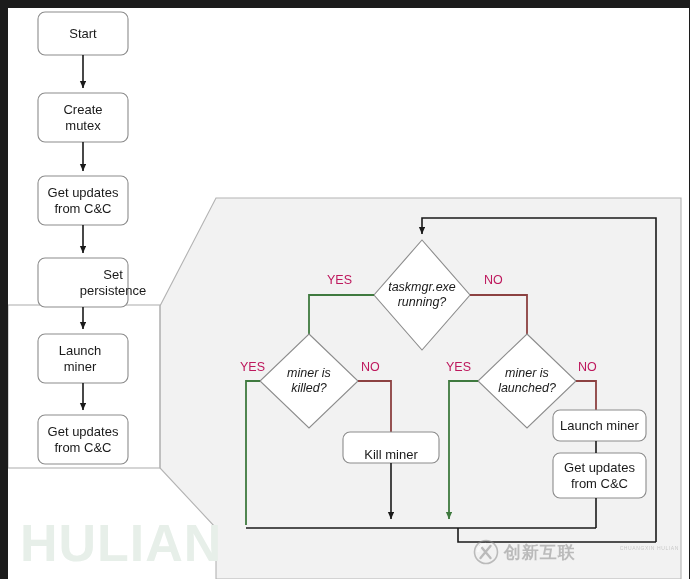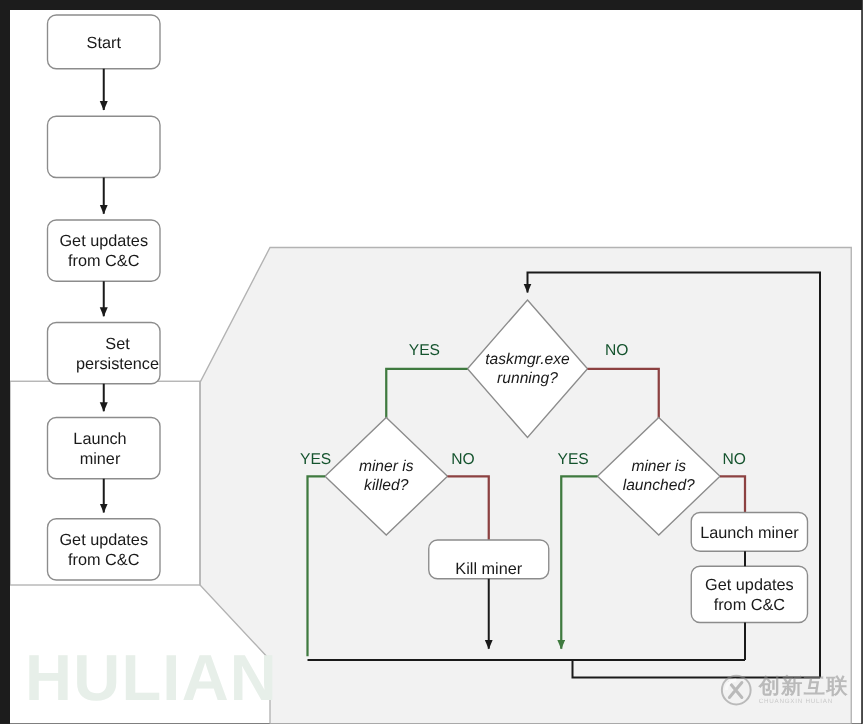--- a/index.html
+++ b/index.html
@@ -50,21 +50,21 @@
     align-items: center;
     justify-content: center;
     text-align: center;
     font-size: 12.5px;
     font-style: italic;
     color: #1a1a1a;
     line-height: 1.2;
   }
   .edge-label {
     font-size: 12.5px;
-    color: #14532d;
+    color: #be185d;
     white-space: nowrap;
   }
   .wm-freebuf {
     position: absolute;
     left: 12px;
     bottom: 6px;
     font-size: 52px;
     font-weight: bold;
     letter-spacing: 1px;
     color: #e7efe9;
@@ -76,22 +76,22 @@
     right: 10px;
     bottom: 14px;
     display: flex;
     align-items: center;
     gap: 5px;
     opacity: 0.55;
     user-select: none;
   }
   .wm-cn .cn-text {
     display: flex;
-    flex-direction: column;
     line-height: 1;
+    gap: 44px;
   }
   .wm-cn .cn-main {
     font-size: 17px;
     font-weight: bold;
     color: #8e8e8e;
     letter-spacing: 1px;
   }
   .wm-cn .cn-sub {
     font-size: 5px;
     color: #a6a6a6;
@@ -171,25 +171,29 @@
 
         <path d="M 238,520 L 588,520" fill="none" stroke="#1a1a1a" stroke-width="1.6"></path>
 
         <path d="M 450,520 L 450,534 L 648,534" fill="none" stroke="#1a1a1a" stroke-width="1.6"></path>
       </g>
     </svg>
 
     <div class="node-label" style="left:30px; top:4px; width:90px; height:43px;">
       <span>Start</span>
     </div>
+    <div class="node-label" style="left:30px; top:85px; width:90px; height:49px; white-space:pre-line;">
+      <span style="white-space:pre-line;">Create
+mutex</span>
+    </div>
     <div class="node-label" style="left:30px; top:168px; width:90px; height:49px;">
       <span style="white-space:pre-line;">Get updates
 from C&amp;C</span>
     </div>
-    <div class="node-label" style="left:20px; top:250px; width:90px; height:49px;padding-left:21px;">
+    <div class="node-label" style="left:39px; top:250px; width:90px; height:49px;padding-left:21px;">
       <span style="white-space:pre-line;">Set
 persistence</span>
     </div>
     <div class="node-label" style="left:30px; top:326px; width:84px; height:49px;">
       <span style="white-space:pre-line;">Launch
 miner</span>
     </div>
     <div class="node-label" style="left:30px; top:407px; width:90px; height:49px;">
       <span style="white-space:pre-line;">Get updates
 from C&amp;C</span>

